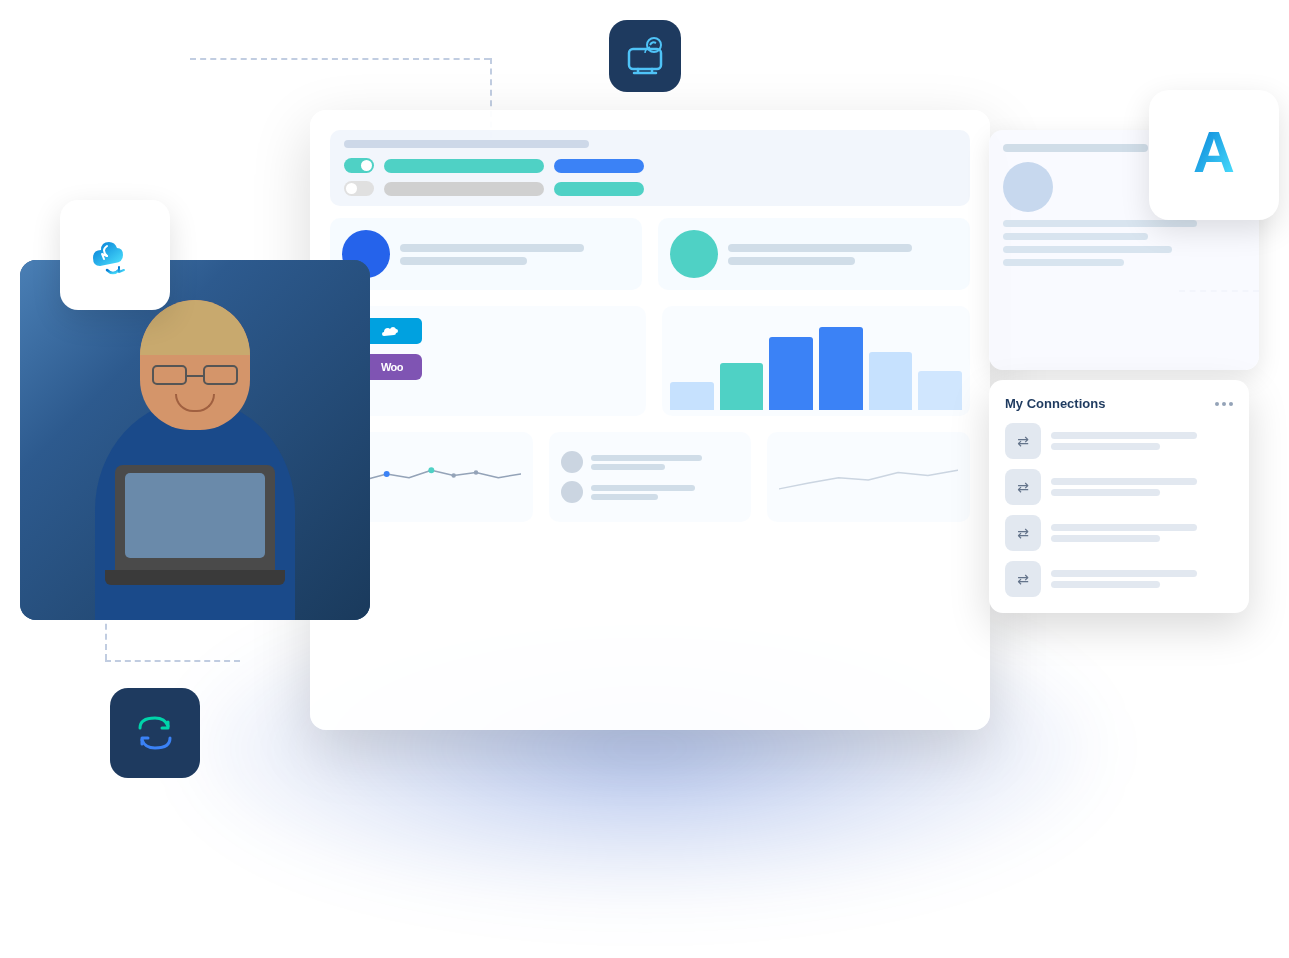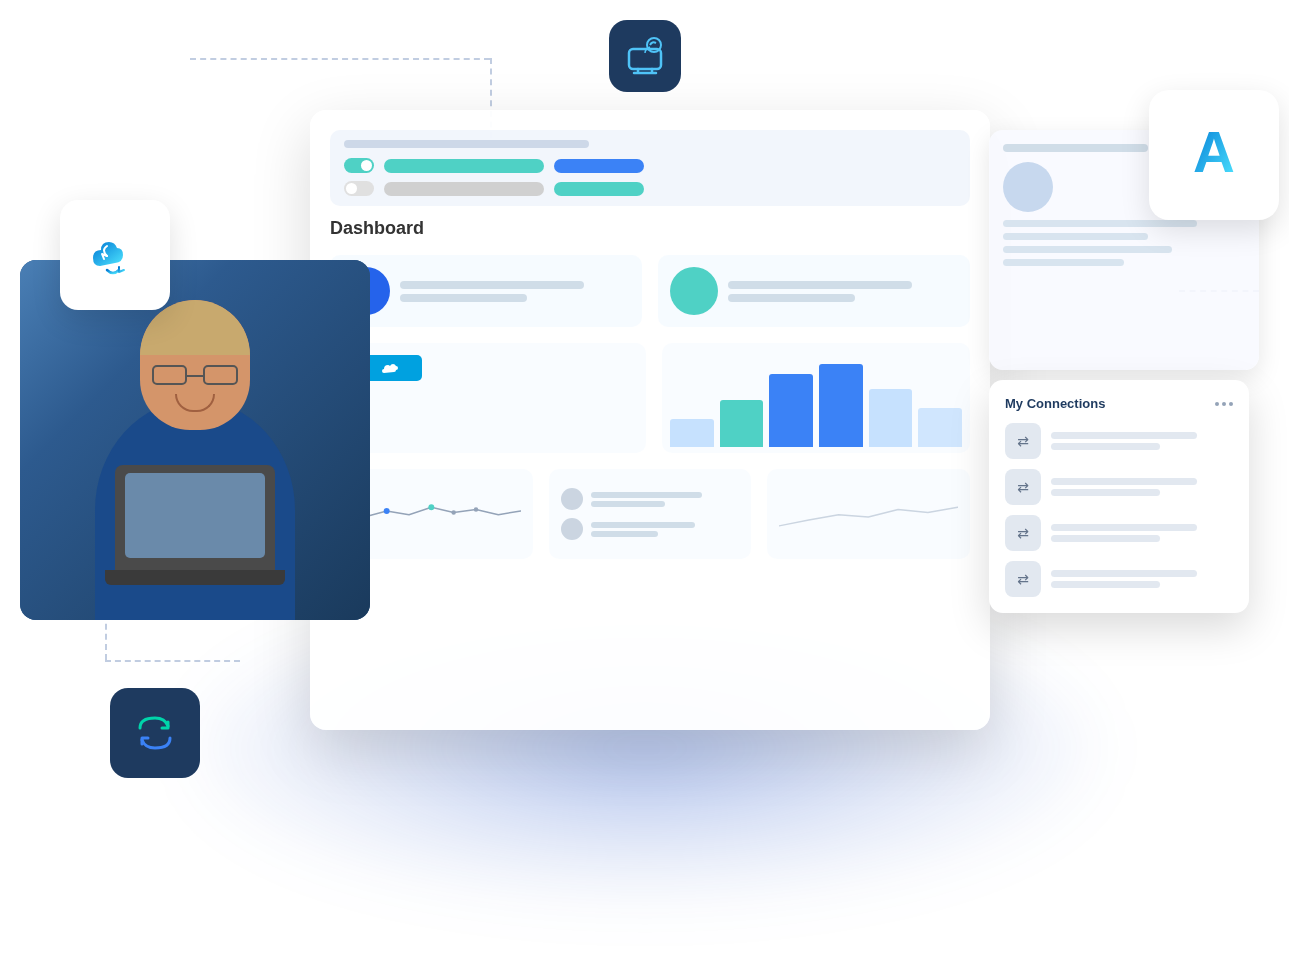--- a/index.html
+++ b/index.html
@@ -504,21 +504,20 @@
 
       <div style="display:flex;align-items:center;gap:10px;">
         <div style="width:30px;height:15px;border-radius:8px;background:#e0e0e0;flex-shrink:0;position:relative;">
           <div style="position:absolute;left:2px;top:2px;width:11px;height:11px;border-radius:50%;background:white;"></div>
         </div>
         <div style="height:14px;border-radius:7px;background:#d0d0d0;flex:1;max-width:160px;"></div>
         <div style="height:14px;border-radius:7px;background:#4fd1c5;width:90px;"></div>
       </div>
     </div>
 
-    <div class="dashboard-title">Dashboard</div>
 
     <div class="stats-row">
       <div class="stat-card">
         <div class="stat-circle blue"></div>
         <div class="stat-lines">
           <div class="stat-line long"></div>
           <div class="stat-line short"></div>
         </div>
       </div>
       <div class="stat-card">
@@ -535,20 +534,26 @@
 
         <div class="conn-item">
           <div class="conn-dot"></div>
           <div class="conn-logo salesforce">
             <svg width="32" height="22" viewBox="0 0 32 22">
               <path d="M8 16 Q6 16 6 14 Q6 12 8 12 Q8 8 12 8 Q13 8 14 9 Q15 7 17 7 Q19 7 20 9 Q22 9 22 11 Q22 13 20 13 Q20 15 18 15 Z" fill="white"></path>
             </svg>
           </div>
         </div>
 
+        <div class="conn-item">
+          <div class="conn-dot"></div>
+          <div class="conn-logo woo">
+            <span style="font-size:11px;font-weight:800;color:white;letter-spacing:-0.5px;">Woo</span>
+          </div>
+        </div>
       </div>
 
       <div style="flex:1;background:rgba(240,248,255,0.4);border-radius:10px;padding:10px 8px 6px;display:flex;align-items:flex-end;gap:6px;height:110px;">
         <div style="flex:1;height:30%;border-radius:3px 3px 0 0;background:rgba(147,197,253,0.5);"></div>
         <div style="flex:1;height:50%;border-radius:3px 3px 0 0;background:#4fd1c5;"></div>
         <div style="flex:1;height:78%;border-radius:3px 3px 0 0;background:#3b82f6;"></div>
         <div style="flex:1;height:88%;border-radius:3px 3px 0 0;background:#3b82f6;"></div>
         <div style="flex:1;height:62%;border-radius:3px 3px 0 0;background:rgba(147,197,253,0.5);"></div>
         <div style="flex:1;height:42%;border-radius:3px 3px 0 0;background:rgba(147,197,253,0.4);"></div>
       </div>

